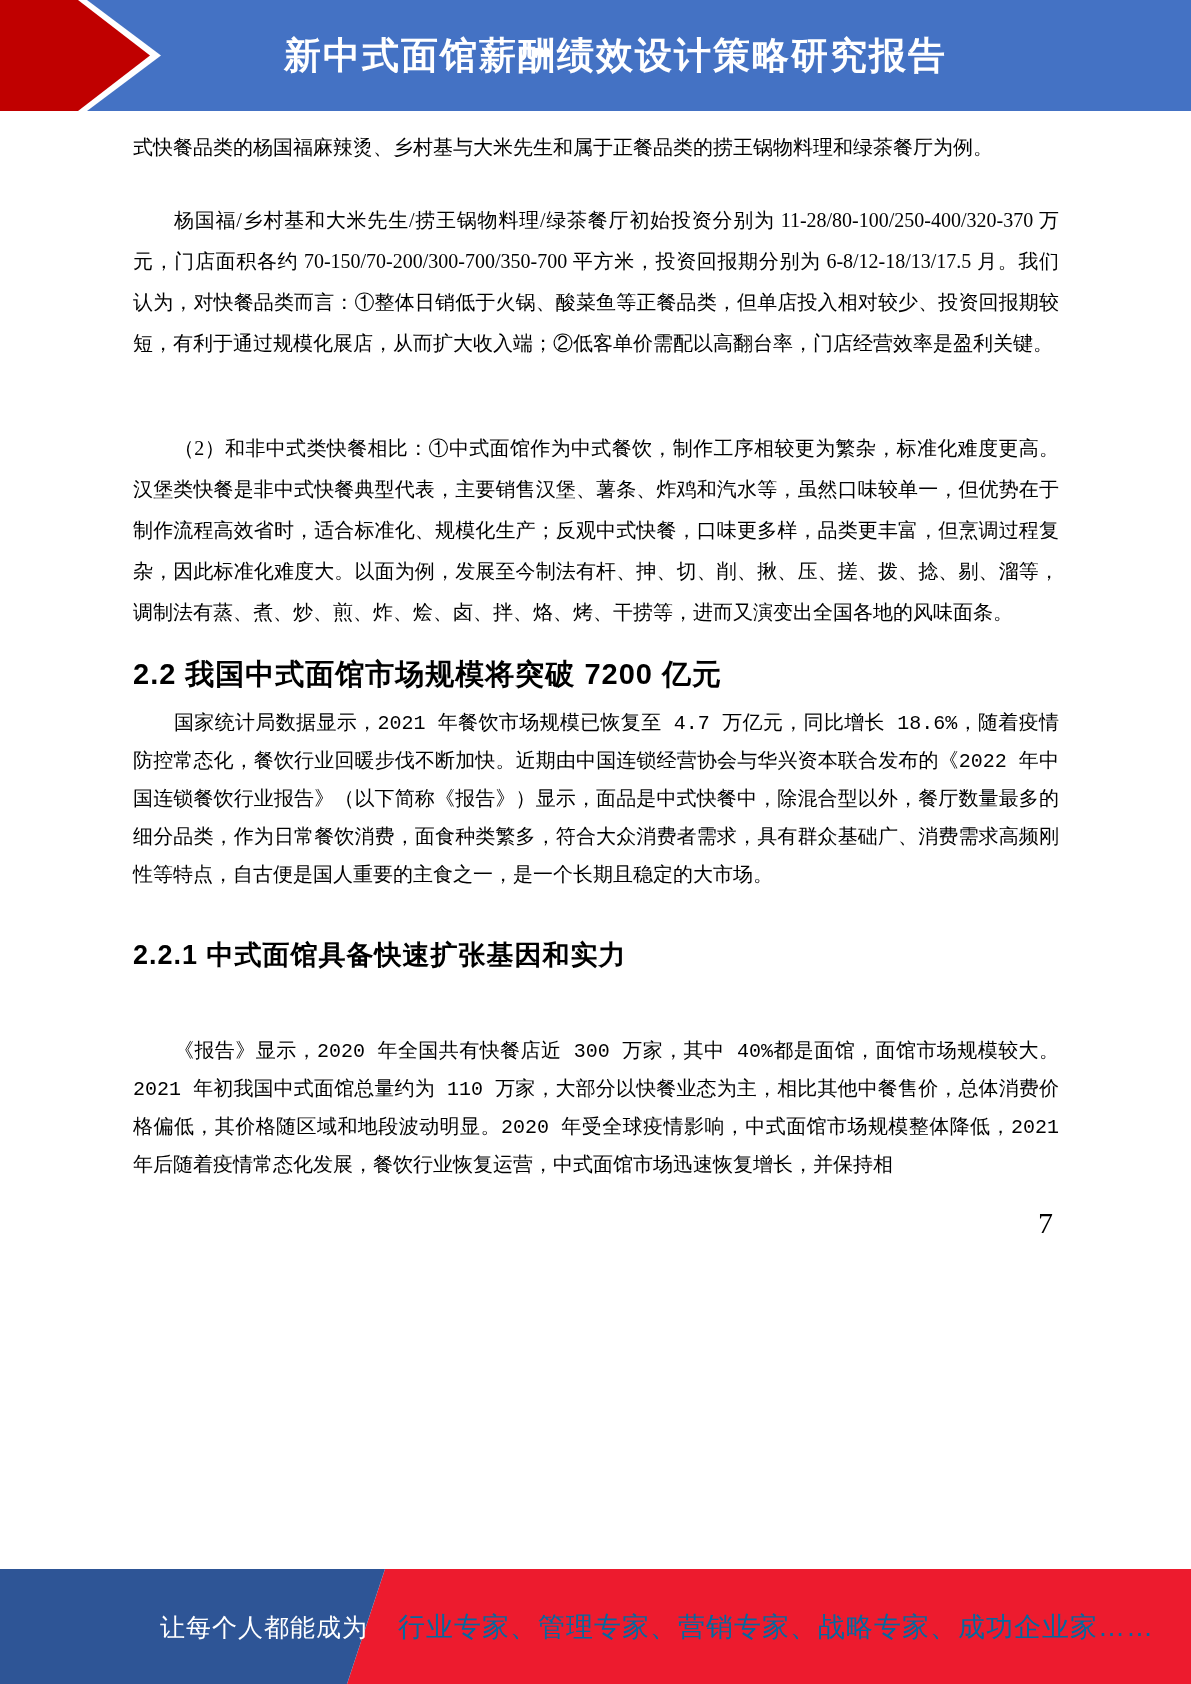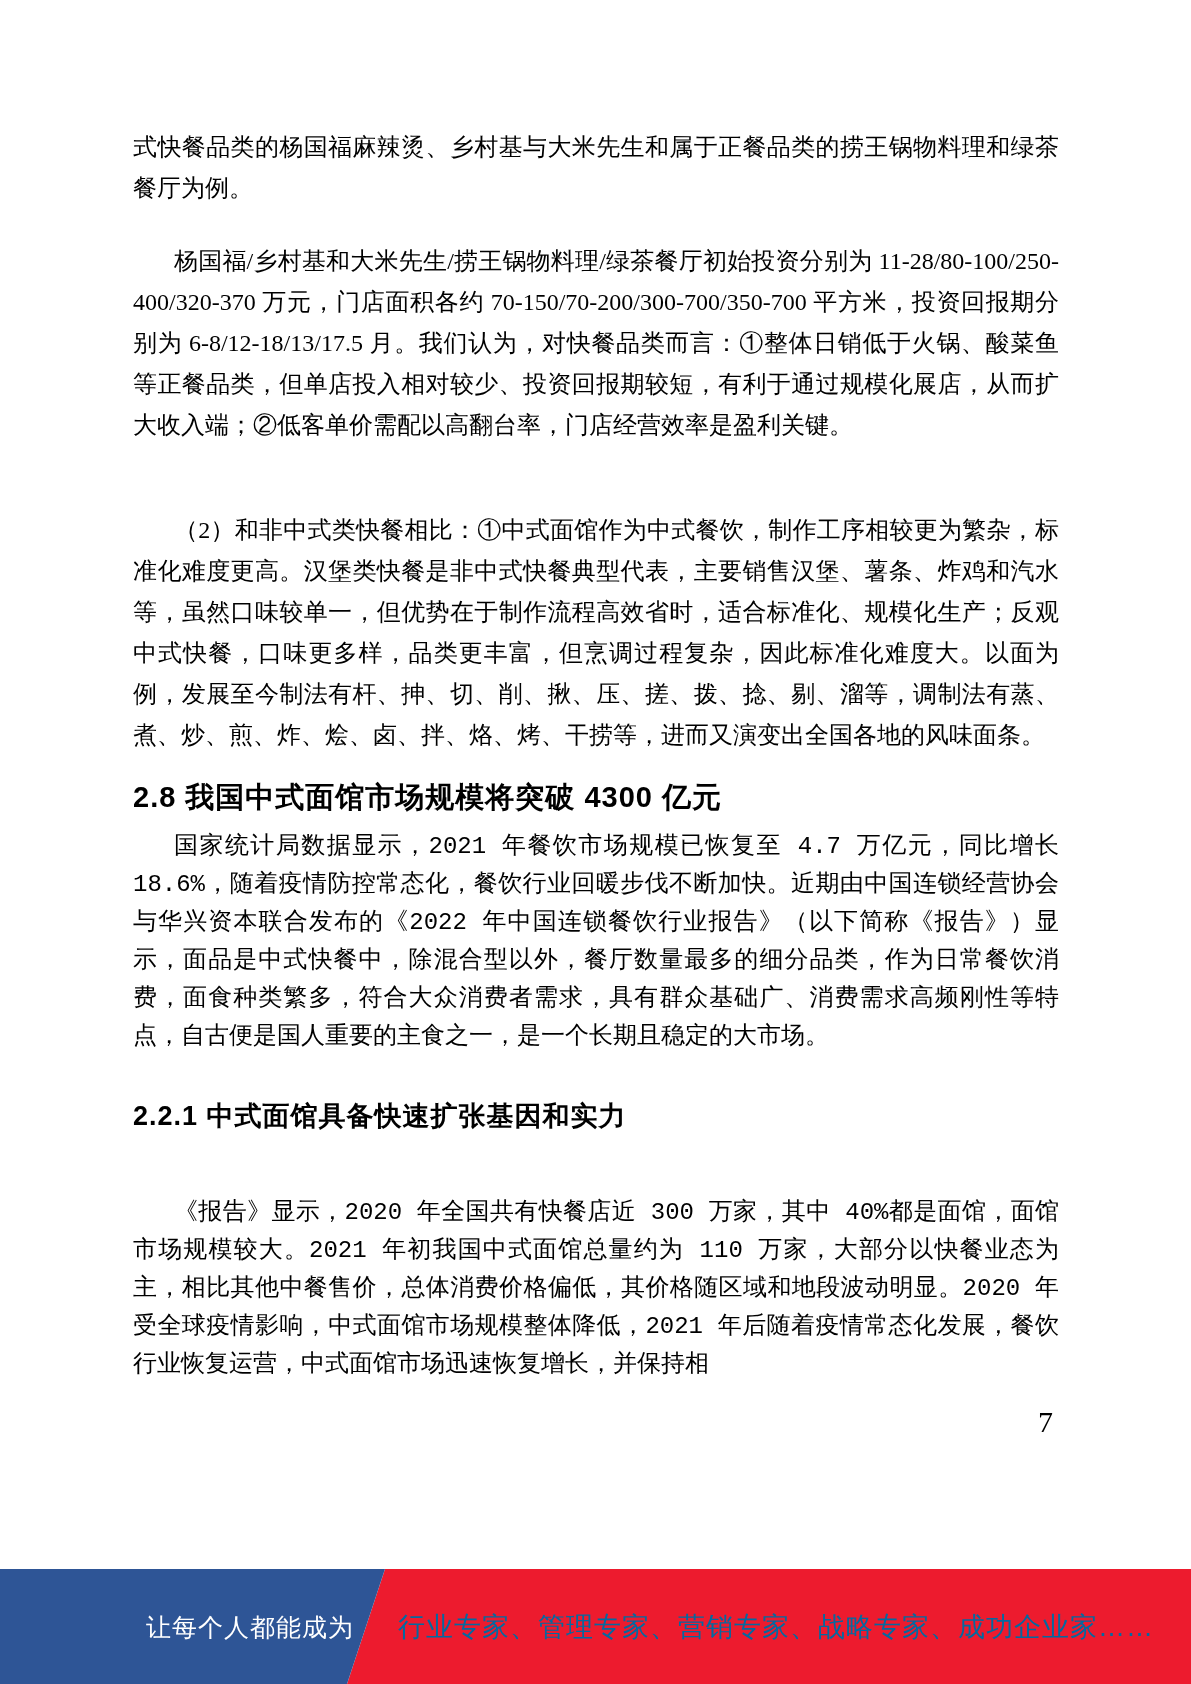--- a/index.html
+++ b/index.html
@@ -25,21 +25,21 @@
     letter-spacing:2px;
     margin-left:40px;
   }
   .chevron-svg{position:absolute;left:0;top:0;}
   
   .content{
     position:absolute;left:133px;top:111px;width:926px;
   }
   .para{
     margin:0;
-    font-size:24px;
+    font-size:20px;
     line-height:41px;
     text-align:justify;
     text-justify:inter-ideograph;
   }
   .tight{line-height:38px;font-family:Liberation Mono, monospace;}
   .indent{text-indent:41px;}
   .b0{margin-top:16px;}
   .b1{margin-top:32px;}
   .b2{margin-top:64px;}
   .b3{margin-top:36px;}
@@ -59,21 +59,21 @@
     padding-right:6px;
     font-size:30px;
     line-height:40px;
   }
   
   .footer{
     position:absolute;left:0;bottom:0;width:1191px;height:115px;
   }
   .footer svg{position:absolute;left:0;top:0;}
   .footer-left-text{
-    position:absolute;left:146px;top:50%;
+    position:absolute;left:160px;top:50%;
     transform:translateY(-50%);
     color:#ffffff;
     font-family:"Liberation Sans","DejaVu Sans",sans-serif;
     font-size:25px;
     letter-spacing:1px;
     white-space:nowrap;
   }
   .footer-right-text{
     position:absolute;left:398px;top:50%;
     transform:translateY(-50%);
@@ -82,30 +82,37 @@
     font-size:27px;
     letter-spacing:1px;
     white-space:nowrap;
   }
 </style>
 </head>
 <body>
 
 <div class="page">
 
+  <div class="banner">
+    <svg class="chevron-svg" width="170" height="111" viewBox="0 0 170 111" aria-hidden="true">
+      <polygon points="0,0 87,0 161,55.5 87,111 0,111" fill="#ffffff"></polygon>
+      <polygon points="0,0 78,0 150,55.5 78,111 0,111" fill="#C00000"></polygon>
+    </svg>
+    <div class="banner-title">新中式面馆薪酬绩效设计策略研究报告</div>
+  </div>
 
   <div class="content">
     <p class="para b0">式快餐品类的杨国福麻辣烫、乡村基与大米先生和属于正餐品类的捞王锅物料理和绿茶餐厅为例。</p>
 
     <p class="para indent b1">杨国福/乡村基和大米先生/捞王锅物料理/绿茶餐厅初始投资分别为 11-28/80-100/250-400/320-370 万元，门店面积各约 70-150/70-200/300-700/350-700 平方米，投资回报期分别为 6-8/12-18/13/17.5 月。我们认为，对快餐品类而言：①整体日销低于火锅、酸菜鱼等正餐品类，但单店投入相对较少、投资回报期较短，有利于通过规模化展店，从而扩大收入端；②低客单价需配以高翻台率，门店经营效率是盈利关键。</p>
 
     <p class="para indent b2">（2）和非中式类快餐相比：①中式面馆作为中式餐饮，制作工序相较更为繁杂，标准化难度更高。汉堡类快餐是非中式快餐典型代表，主要销售汉堡、薯条、炸鸡和汽水等，虽然口味较单一，但优势在于制作流程高效省时，适合标准化、规模化生产；反观中式快餐，口味更多样，品类更丰富，但烹调过程复杂，因此标准化难度大。以面为例，发展至今制法有杆、抻、切、削、揪、压、搓、拨、捻、剔、溜等，调制法有蒸、煮、炒、煎、炸、烩、卤、拌、烙、烤、干捞等，进而又演变出全国各地的风味面条。</p>
 
 
-    <h2 class="h2">2.8 我国中式面馆市场规模将突破 4300 亿元</h2>
+    <h2 class="h2">2.2 我国中式面馆市场规模将突破 7200 亿元</h2>
 
     <p class="para tight indent b5">国家统计局数据显示，2021 年餐饮市场规模已恢复至 4.7 万亿元，同比增长 18.6%，随着疫情防控常态化，餐饮行业回暖步伐不断加快。近期由中国连锁经营协会与华兴资本联合发布的《2022 年中国连锁餐饮行业报告》（以下简称《报告》）显示，面品是中式快餐中，除混合型以外，餐厅数量最多的细分品类，作为日常餐饮消费，面食种类繁多，符合大众消费者需求，具有群众基础广、消费需求高频刚性等特点，自古便是国人重要的主食之一，是一个长期且稳定的大市场。</p>
 
     <h3 class="h3">2.2.1 中式面馆具备快速扩张基因和实力</h3>
 
     <p class="para tight indent b7">《报告》显示，2020 年全国共有快餐店近 300 万家，其中 40%都是面馆，面馆市场规模较大。2021 年初我国中式面馆总量约为 110 万家，大部分以快餐业态为主，相比其他中餐售价，总体消费价格偏低，其价格随区域和地段波动明显。2020 年受全球疫情影响，中式面馆市场规模整体降低，2021 年后随着疫情常态化发展，餐饮行业恢复运营，中式面馆市场迅速恢复增长，并保持相</p>
 
     <div class="page-number">7</div>
   </div>
 

